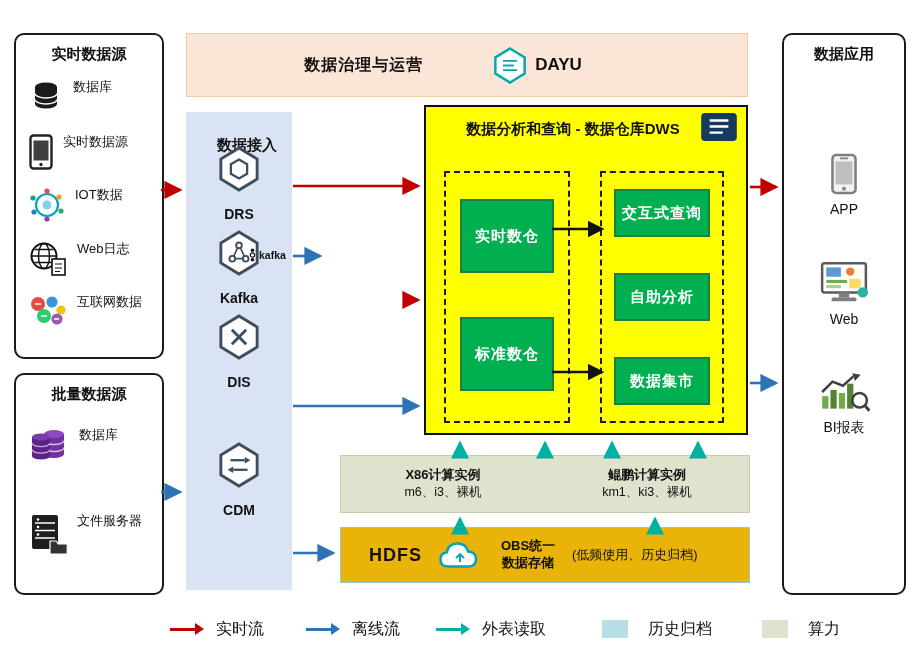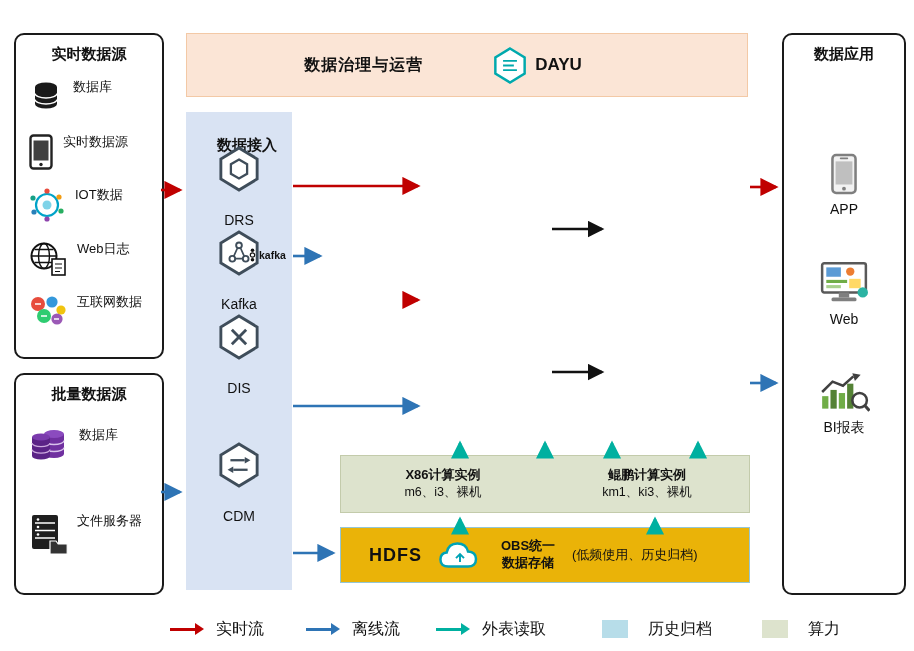--- a/index.html
+++ b/index.html
@@ -19,21 +19,21 @@
 
   #gov-bar { position:absolute; left:186px; top:33px; width:562px; height:64px; background:#fbe5d6;
     border:1px solid #f3c9a6; box-sizing:border-box; display:flex; align-items:center; justify-content:center;
     gap:70px; padding-right:48px; }
   .gov-title { font-weight:bold; font-size:16px; letter-spacing:1px; }
   .gov-logo { display:flex; align-items:center; gap:8px; font-weight:bold; font-size:17px; }
 
   #ingest-box { position:absolute; left:186px; top:112px; width:106px; height:478px; background:#d9e3f3; }
   #ingest-box .box-title { top:24px;margin-left:16px; }
   .svc { position:absolute; left:0; right:0; display:flex; flex-direction:column; align-items:center; }
-  .svc-label { font-weight:normal; font-size:14px; margin-top:20px; }
+  .svc-label { font-weight:bold; font-size:14px; margin-top:14px; }
   .kafka-word { position:absolute; left:62px; top:18px; display:flex; align-items:center; gap:2px;
     font-size:10.5px; font-weight:bold; }
 
   #mrs-box { position:absolute; left:326px; top:220px; width:80px; height:165px; background:#d9d9d9; }
   #mrs-box .svc-label { font-size:13px; }
 
   #dws-box { position:absolute; left:424px; top:105px; width:324px; height:330px; background:#ffff00; border:2px solid #111; box-sizing:border-box; }
   #dws-title { position:absolute; top:13px; left:8px; width:278px; text-align:center; font-weight:bold; font-size:15px; }
   #dws-doc-icon { position:absolute; top:5px; right:8px; }
   .dashed { position:absolute; border:2px dashed #1a1a1a; }
@@ -221,20 +221,36 @@
         <path d="M13 19 H28" stroke="#3f4d5a" stroke-width="2.4" fill="none"></path>
         <polygon points="28,15.5 34,19 28,22.5" fill="#3f4d5a"></polygon>
         <path d="M31 29 H16" stroke="#3f4d5a" stroke-width="2.4" fill="none"></path>
         <polygon points="16,25.5 10,29 16,32.5" fill="#3f4d5a"></polygon>
       </svg>
       <span class="svc-label">CDM</span>
     </div>
   </div>
 
 
+  <div id="dws-box">
+    <div id="dws-title">数据分析和查询 - 数据仓库DWS</div>
+    <svg id="dws-doc-icon" width="38" height="30" viewBox="0 0 40 32">
+      <rect x="1" y="1" width="38" height="30" rx="4" fill="#173a5e"></rect>
+      <path d="M10 9 h20 M10 15.5 h20 M10 22 h14" stroke="#fff" stroke-width="2.6" fill="none"></path>
+    </svg>
+    <div id="dash-left" class="dashed">
+      <div id="gb-rt" class="green-box">实时数仓</div>
+      <div id="gb-std" class="green-box">标准数仓</div>
+    </div>
+    <div id="dash-right" class="dashed">
+      <div id="gb-iq" class="green-box">交互式查询</div>
+      <div id="gb-sa" class="green-box">自助分析</div>
+      <div id="gb-dm" class="green-box">数据集市</div>
+    </div>
+  </div>
 
   <div id="compute-bar">
     <div class="compute-group">
       <span class="compute-title">X86计算实例</span>
       <span class="compute-detail">m6、i3、裸机</span>
     </div>
     <div class="compute-group">
       <span class="compute-title">鲲鹏计算实例</span>
       <span class="compute-detail">km1、ki3、裸机</span>
     </div>

